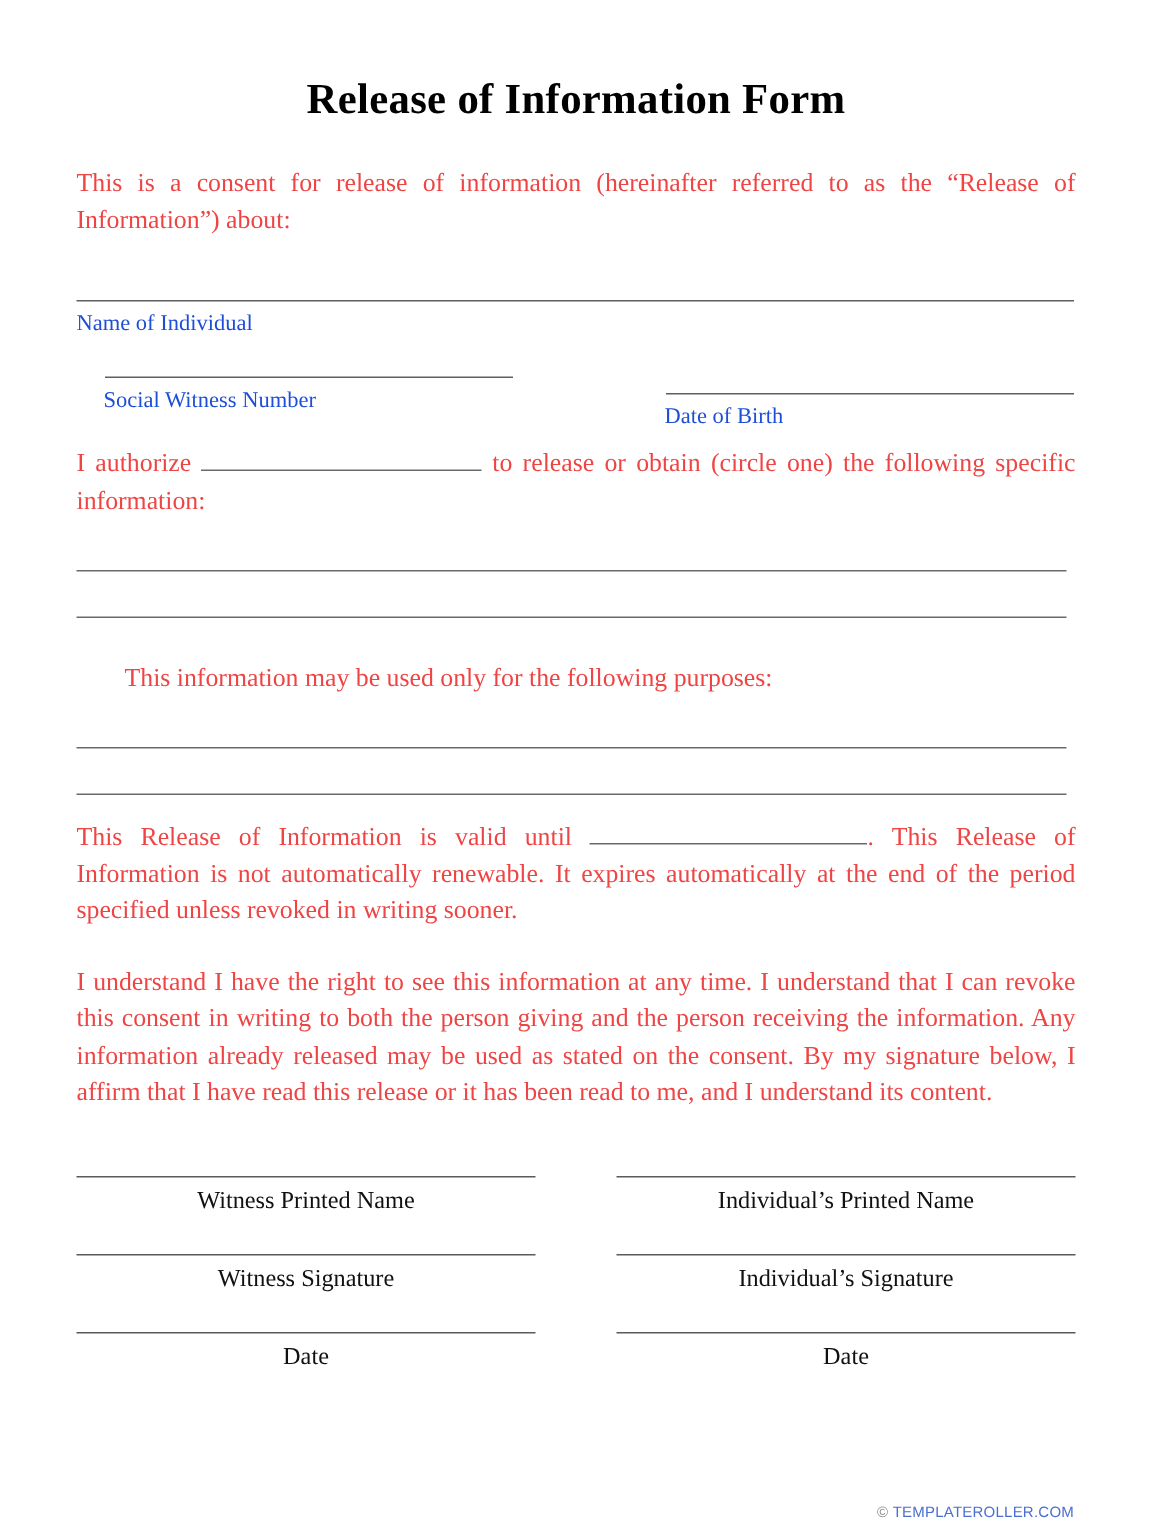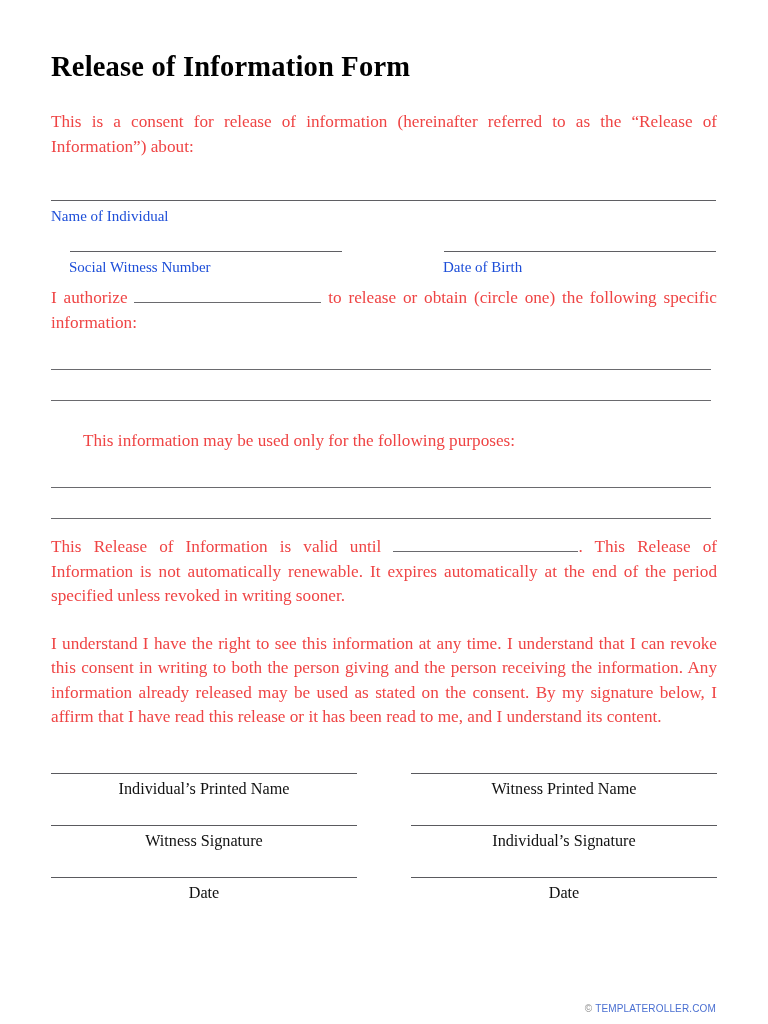--- a/index.html
+++ b/index.html
@@ -25,20 +25,21 @@
     left: 51px;
     top: 0;
     width: 666px;
   }
 
   
   .doc-title {
     font-family: "Liberation Serif", "DejaVu Serif", serif;
     font-weight: bold;
     font-size: 28.5px;
+    text-align: center;
     letter-spacing: 0.2px;
     margin: 0;
     padding-top: 51px;
     line-height: 1.1;
     color: #000000;
   }
 
   
   .para {
     font-size: 17.2px;
@@ -100,21 +101,21 @@
   .two-col .col {
     width: 292px;
   }
   .two-col .col .rule {
     width: 272px;
     margin: 0 auto;
   }
 
   
   .col-left-inner  { margin-left: 18px; }
-  .col-right-inner { margin-left: 18px; }
+  .col-right-inner { margin-left: 18px; margin-top: 11px; }
 
   
   .inline-blank {
     display: inline-block;
     border-bottom: 1.5px solid #6a6a6e;
     height: 0.85em;
     vertical-align: baseline;
   }
   .blank-authorize { width: 187px; }
   .blank-valid     { width: 185px; }
@@ -217,25 +218,25 @@
       <span class="inline-blank blank-valid"></span><span>. This Release of Information is not automatically renewable. It expires automatically at the end of the period specified unless revoked in writing sooner.</span>
     </p>
 
     <p class="para para-understand">I understand I have the right to see this information at any time. I understand that I can revoke this consent in writing to both the person giving and the person receiving the information. Any information already released may be used as stated on the consent. By my signature below, I affirm that I have read this release or it has been read to me, and I understand its content.</p>
 
     <div class="sig-block">
 
       <div class="sig-row">
         <div class="sig-cell">
           <div class="rule"></div>
+          <div class="sig-caption">Witness Printed Name</div>
+        </div>
+        <div class="sig-cell">
+          <div class="rule"></div>
           <div class="sig-caption">Individual’s Printed Name</div>
-        </div>
-        <div class="sig-cell">
-          <div class="rule"></div>
-          <div class="sig-caption">Witness Printed Name</div>
         </div>
       </div>
 
       <div class="sig-row">
         <div class="sig-cell">
           <div class="rule"></div>
           <div class="sig-caption">Witness Signature</div>
         </div>
         <div class="sig-cell">
           <div class="rule"></div>

